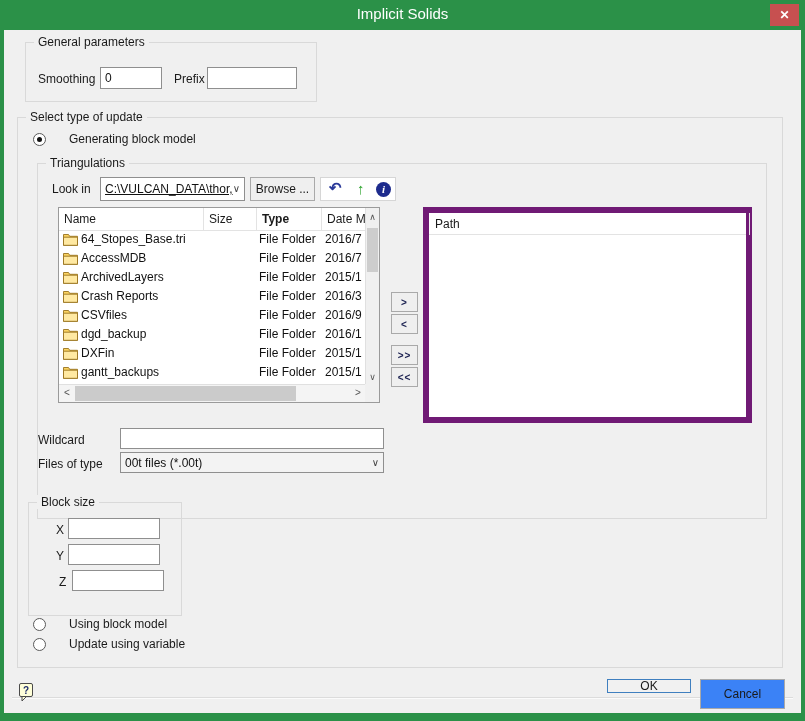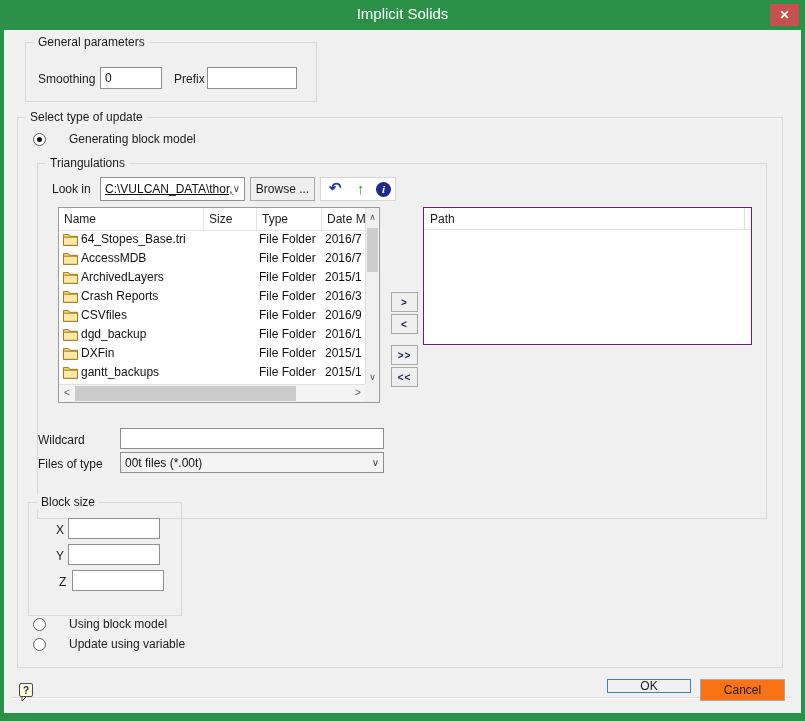--- a/index.html
+++ b/index.html
@@ -42,22 +42,22 @@
   .file-row .c-type{position:absolute;left:200px;top:2px;font-size:12px;color:#111;white-space:nowrap;}
   .file-row .c-date{position:absolute;left:266px;top:2px;width:41px;font-size:12px;color:#111;overflow:hidden;white-space:nowrap;}
   .vscroll{position:absolute;right:0;top:0;width:14px;height:178px;background:#F0F0F0;border-left:1px solid #E0E0E0;box-sizing:border-box;}
   .vscroll .sbtn{position:absolute;left:0;width:13px;height:18px;text-align:center;line-height:18px;font-size:9px;color:#555;}
   .vscroll .thumb{position:absolute;left:1px;top:20px;width:11px;height:44px;background:#CDCDCD;}
   .hscroll{position:absolute;left:0;bottom:0;width:307px;height:18px;background:#F4F4F4;border-top:1px solid #E0E0E0;box-sizing:border-box;}
   .hscroll .sbtn{position:absolute;top:0;width:16px;height:17px;text-align:center;line-height:16px;font-size:10px;color:#555;}
   .hscroll .thumb{position:absolute;left:16px;top:1px;width:221px;height:15px;background:#CBCBCB;}
   .corner{position:absolute;right:0;bottom:0;width:14px;height:18px;background:#F0F0F0;}
   
-  .pathpanel{position:absolute;left:423px;top:207px;width:329px;height:138px;background:#fff;
-             border:1px solid #701a75;box-sizing:border-box;}
+  .pathpanel{position:absolute;left:423px;top:207px;width:329px;height:216px;background:#fff;
+             border:6px solid #701a75;box-sizing:border-box;}
   .path-header{position:absolute;left:0;top:0;width:100%;height:22px;border-bottom:1px solid #E3E3E3;box-sizing:border-box;}
   .path-header .ht{position:absolute;left:6px;top:0;line-height:22px;font-size:12px;color:#1a1a1a;}
   .path-header .sep{position:absolute;left:320px;top:0;width:1px;height:22px;background:#E3E3E3;}
   
   .xfer{width:27px;height:20px;font-size:10px;font-weight:bold;color:#1a2050;letter-spacing:1px;}
   
   .iconstrip{position:absolute;left:316px;top:177px;width:76px;height:24px;background:#FFFFFF;border:1px solid #D6D6D6;box-sizing:border-box;}
   .undo{position:absolute;left:8px;top:1px;font-size:15px;font-weight:bold;color:#2B3A99;}
   .uparrow{position:absolute;left:36px;top:2px;font-size:15px;font-weight:bold;color:#2FA52F;}
   .info{position:absolute;left:55px;top:4px;width:15px;height:15px;border-radius:50%;background:#1D2B8D;
@@ -112,21 +112,21 @@
     <div class="iconstrip" style="left:316px;top:147px;">
       <span class="undo">↶</span>
       <span class="uparrow">↑</span>
       <span class="info">i</span>
     </div>
 
     <div class="filelist" style="left:54px;top:177px;">
       <div class="fl-header">
         <div class="hc" style="left:0;width:145px;">Name</div>
         <div class="hc" style="left:145px;width:53px;">Size</div>
-        <div class="hc" style="left:198px;width:65px;">Type</div>
+        <div class="hc" style="left:198px;width:65px;font-weight:bold;">Type</div>
         <div class="hc" style="left:263px;width:44px;border-right:none;">Date M</div>
       </div>
       <div class="fl-body">
   <div class="file-row">
     <span class="icon">
       <svg class="folder-svg" width="15" height="13" viewBox="0 0 15 13">
         <path d="M0.5 1.5 h5 l1.2 1.8 h7.8 v9 h-14 z" fill="#FCD462" stroke="#99731F" stroke-width="0.9"></path>
         <path d="M0.5 4.2 h14 v8.1 h-14 z" fill="#FFE9A2" stroke="#99731F" stroke-width="0.9"></path>
       </svg>
     </span>
@@ -299,18 +299,18 @@
       <svg width="18" height="21" viewBox="0 0 18 21">
         <rect x="1.5" y="1.5" width="13" height="13" rx="1.5" fill="#FFFFD9" stroke="#4a4a4a"></rect>
         <path d="M4 14.5 L4 19 L8.5 14.5 Z" fill="#FFFFD9" stroke="#4a4a4a" stroke-width="1"></path>
         <text x="8" y="12" text-anchor="middle" font-size="10" font-weight="bold" fill="#22306E" font-family="Liberation Sans, sans-serif">?</text>
       </svg>
     </div>
 
     <div class="btn" style="left:603px;top:649px;width:84px;height:14px;border:1px solid #3F7FBF;background:#F1F1F1;">
       <span>OK</span>
     </div>
-    <div class="btn" style="left:696px;top:649px;width:85px;height:22px;background:#f97316;">
+    <div class="btn" style="left:696px;top:649px;width:85px;height:30px;background:#3b82f6;">
       <span>Cancel</span>
     </div>
 
   </div>
 </div>
 
 </body></html>

